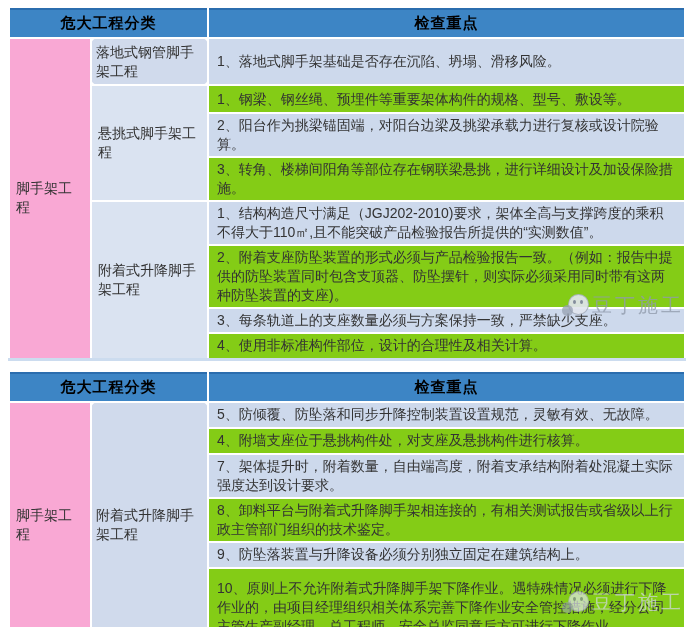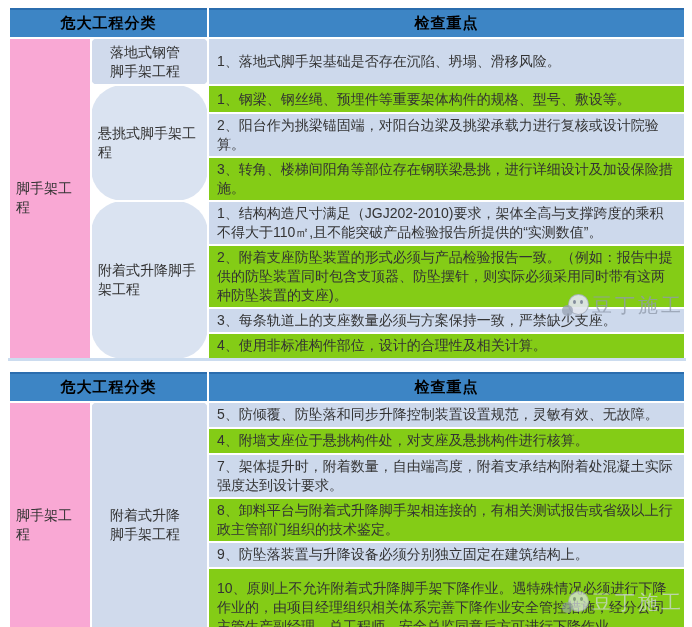--- a/index.html
+++ b/index.html
@@ -20,22 +20,22 @@
   th{
     background:#3d85c5;color:#000000;font-size:15px;font-weight:bold;
     height:25px;border:2px solid #ffffff;border-top:none;
     text-align:center;vertical-align:middle;letter-spacing:1px;
   }
   td{
     border:2px solid #ffffff;font-size:14px;vertical-align:middle;
     line-height:19px;word-break:break-all;
   }
   td.cat{background:#f9a8d4;padding:0 6px;}
-  td.sub1{background:#d0daec;padding:0 18px;border-radius:7px;}
-  td.sub{background:#dae3f1;padding:0 6px;border-radius:32px;}
+  td.sub1{background:#d0daec;padding:0 4px;border-radius:7px;}
+  td.sub{background:#dae3f1;padding:0 6px;}
   td.item{padding:2px 8px;}
   td.m{background:#cdd9ec;}
   td.l{background:#84cc16;}
   tr.h47{height:47px;} tr.h28{height:28px;} tr.h42{height:42px;}
   tr.h40{height:40px;} tr.h58{height:58px;margin-top:6px;} tr.h25{height:25px;}
   tr.h26{height:26px;} tr.h81{height:81px;}
   
   .wm{position:absolute;display:flex;align-items:center;pointer-events:none;}
   .wm1{left:562px;top:292px;}
   .wm2{left:562px;top:589px;opacity:.75;}

